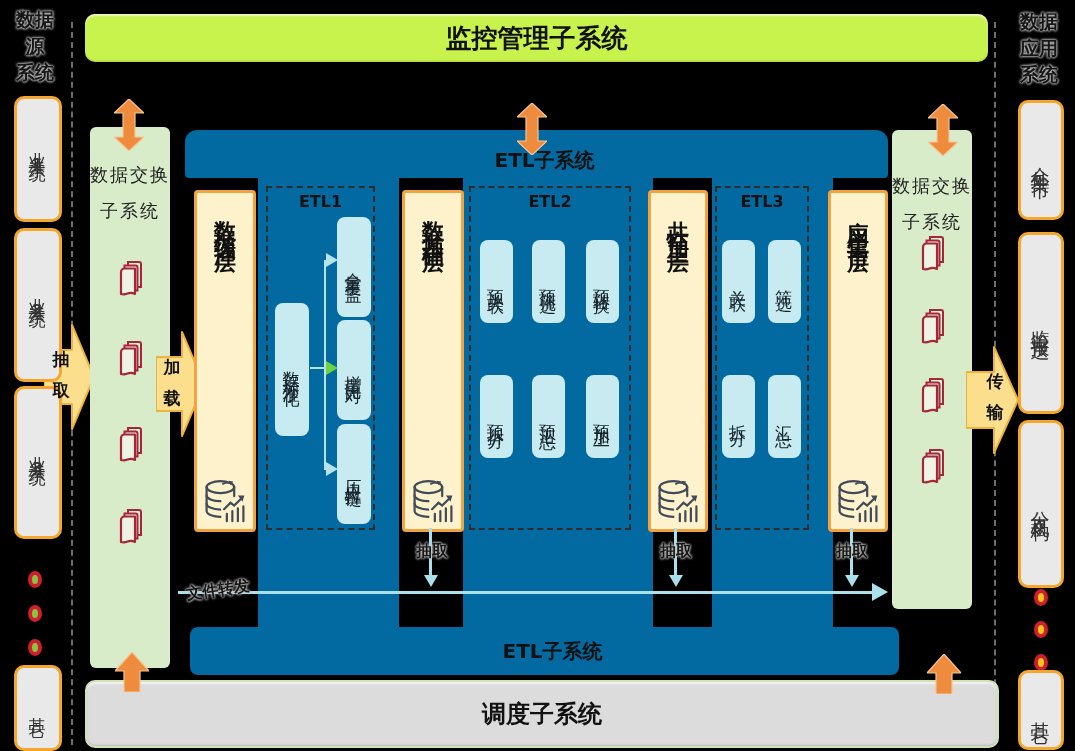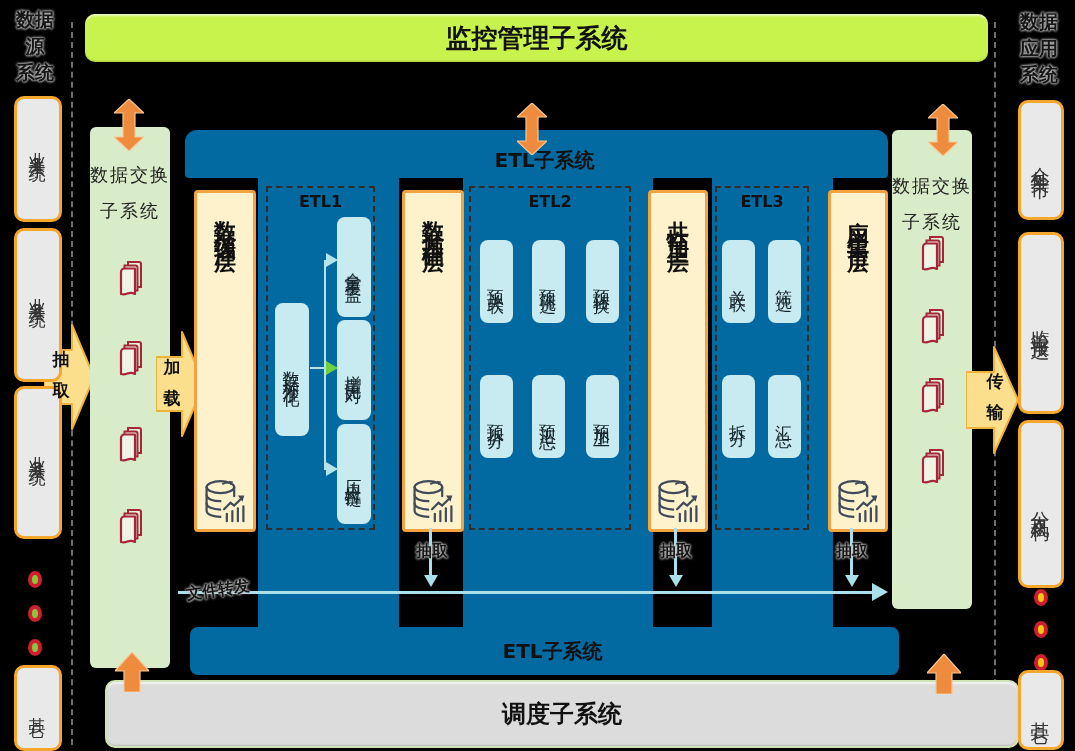--- a/index.html
+++ b/index.html
@@ -75,21 +75,21 @@
         <path d="M22 8 a7 3.5 0 0 1 9 -1.5" fill="none" stroke="#414a58" stroke-width="2"></path>
         <path d="M29 4 l5 1 -3 4 z" fill="#414a58"></path>
       </symbol>
     </defs>
   </svg>
 
   <div class="bar" style="left:85px;top:14px;width:903px;height:48px;background:#c8f24c;font-size:26px;">
     <span>监控管理子系统</span>
   </div>
 
-  <div class="bar" style="left:85px;top:680px;width:910px;height:64px;font-size:24px;border:2px solid #cfe3b4;margin-left:20px;">
+  <div class="bar" style="left:85px;top:680px;width:910px;height:64px;font-size:24px;border:2px solid #cfe3b4;">
     <span>调度子系统</span>
   </div>
 
   <div class="dash" style="left:71px;top:22px;height:723px;"></div>
   <div class="dash" style="left:994px;top:22px;height:723px;"></div>
 
   <div class="halo pre" style="left:6px;top:6px;width:58px;font-size:19px;line-height:1.4;">数据
 源
 系统</div>
   <div class="halo pre" style="left:1010px;top:8px;width:58px;font-size:19px;line-height:1.4;">数据

